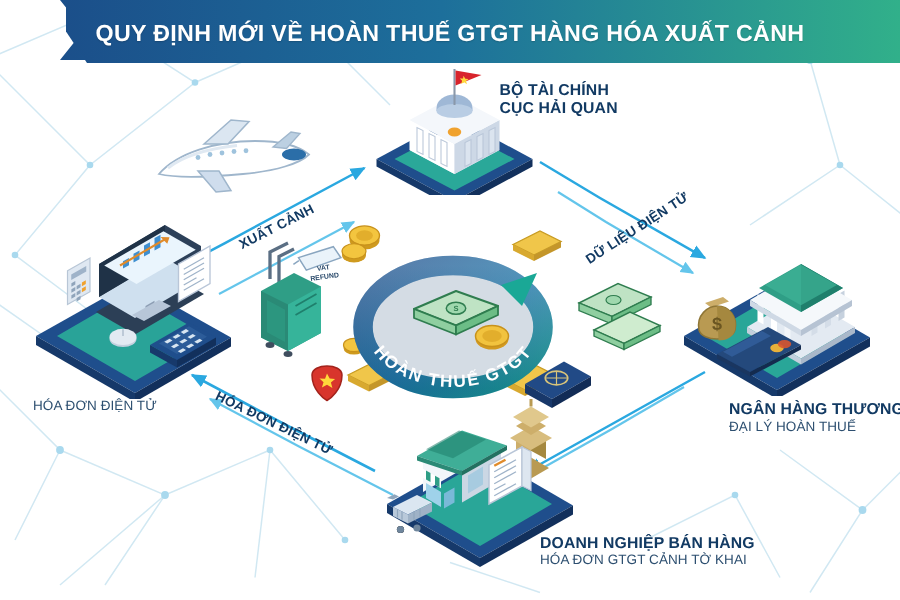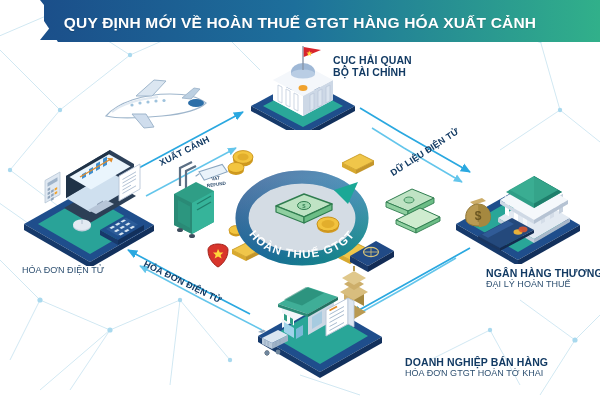--- a/index.html
+++ b/index.html
@@ -34,21 +34,21 @@
   .node-label .t1 {
     font-size: 10.5px; font-weight: bold; color: #123a63; letter-spacing: .1px;
     white-space: nowrap;
   }
   .node-label .t2 {
     font-size: 9px; color: #2d4f70; letter-spacing: .05px; white-space: nowrap;
   }
   .lbl-customs { left: 333px; top: 54px; }
   .lbl-tax     { left: 22px;  top: 265px; }
   .lbl-bank    { left: 486px; top: 267px; }
-  .lbl-biz     { left: 360px; top: 356px; margin-left: 45px; }
+  .lbl-biz     { left: 360px; top: 356px; }
 
   
   .flow-label {
     position: absolute; z-index: 27;
     font-size: 9px; font-weight: bold; color: #123a63;
     white-space: nowrap; letter-spacing: .2px;
   }
   .fl-xuatcanh { left: 157px; top: 146px; transform: rotate(-27deg); }
   .fl-dulieu   { left: 385px; top: 147px; transform: rotate(-33deg); }
   .fl-hoadon1  { left: 140px; top: 277px; transform: rotate(26deg); }
@@ -551,35 +551,35 @@
       </defs>
       <path d="M40 0 L600 0 L600 40 L566 40 L548 40 L524 40 L40 40 L56 20 Z" fill="url(#bg1)" transform="translate(0,0)"></path>
       <path d="M40 0 L572 0 L548 40 L16 40 Z" fill="url(#bg1)" opacity="0"></path>
       <path d="M44 0 L600 0 L600 42 L544 42 L58 42 L44 21 Z" fill="url(#bg1)"></path>
       <path d="M544 42 L566 0 L600 0 L600 42 Z" fill="#31b08a" opacity="0"></path>
     </svg>
     <div class="banner-title">QUY ĐỊNH MỚI VỀ HOÀN THUẾ GTGT HÀNG HÓA XUẤT CẢNH</div>
   </div>
 
   <div class="node-label lbl-customs">
+    <div class="t1">BỘ TÀI CHÍNH</div>
     <div class="t1">CỤC HẢI QUAN</div>
-    <div class="t1">BỘ TÀI CHÍNH</div>
   </div>
 
   <div class="node-label lbl-tax">
     <div class="t2">HÓA ĐƠN ĐIỆN TỬ</div>
   </div>
 
   <div class="node-label lbl-bank">
     <div class="t1">NGÂN HÀNG THƯƠNG MẠI</div>
     <div class="t2">ĐẠI LÝ HOÀN THUẾ</div>
   </div>
 
   <div class="node-label lbl-biz">
     <div class="t1">DOANH NGHIỆP BÁN HÀNG</div>
-    <div class="t2">HÓA ĐƠN GTGT HOÀN TỜ KHAI</div>
+    <div class="t2">HÓA ĐƠN GTGT CẢNH TỜ KHAI</div>
   </div>
 
   <div class="flow-label fl-xuatcanh">XUẤT CẢNH</div>
   <div class="flow-label fl-dulieu">DỮ LIỆU ĐIỆN TỬ</div>
   <div class="flow-label fl-hoadon1">HÓA ĐƠN ĐIỆN TỬ</div>
 
 </div>
 
 </body></html>

